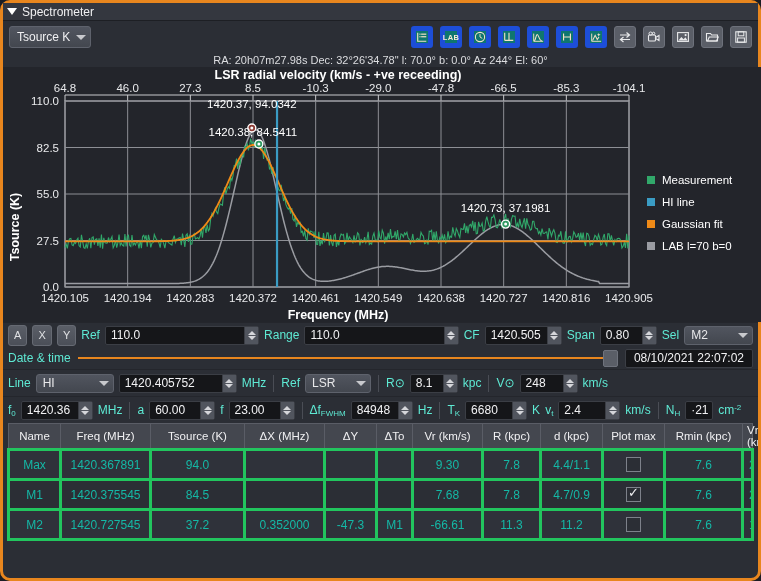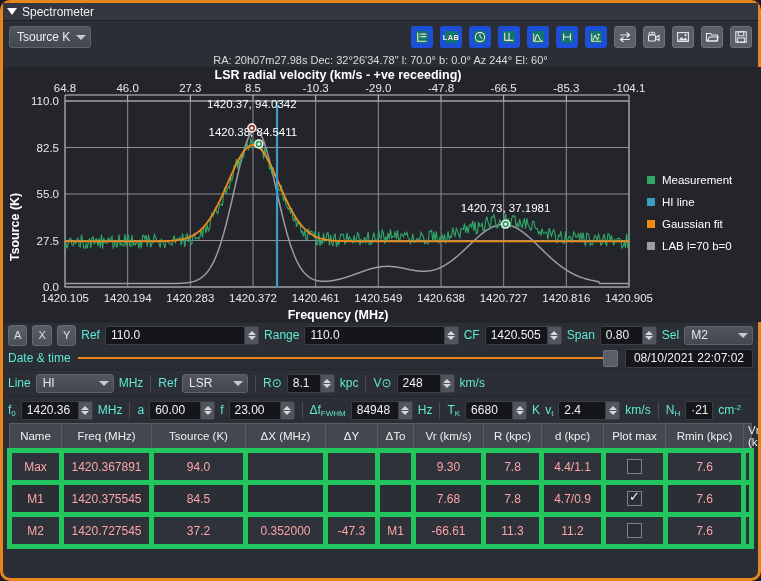--- a/index.html
+++ b/index.html
@@ -106,21 +106,21 @@
   .sub{font-size:8px;vertical-align:-2px;}
   .sup{font-size:8px;vertical-align:4px;}
   
   .tablewrap{flex:1;padding:0 4px 4px 4px;overflow:hidden;text-align:center;}
   table{border-collapse:collapse;width:100%;font-size:12px;table-layout:fixed;}
   th{
     background:#44474f;color:#f0f0f2;font-weight:normal;height:20px;
     border:1px solid #5a5d66;font-size:11.5px;padding:0 4px;
   }
   td{
-    background:#2f323a;color:#fca5a5;height:27px;border:5px solid #22c55e;
+    background:#2f323a;color:#14b8a6;height:27px;border:3px solid #22c55e;
     padding:0 5px;font-size:12px;white-space:nowrap;overflow:hidden;
   }
   tr:nth-child(even) td{background:#2b2e35;}
   .chk{
     width:13px;height:13px;border:1px solid #7d818a;background:#2b2e35;display:inline-block;
     position:relative;vertical-align:middle;
   }
   .chk.on:after{
     content:"✓";position:absolute;left:1px;top:-3px;font-size:13px;color:#f0f0f2;
   }
@@ -370,20 +370,27 @@
       <span class="knob"></span>
     </div>
     <div class="datefield">08/10/2021 22:07:02</div>
   </div>
 
   <div class="linerow">
     <span class="lbl">Line</span>
     <div class="sel-combo" style="width:78px">
       <span class="cap">HI</span>
       <span class="caret"></span>
+    </div>
+    <div class="field" style="width:118px">
+      <span class="v">1420.405752</span>
+      <span class="spin">
+          <i class="u"></i>
+          <i class="d"></i>
+        </span>
     </div>
     <span class="lbl">MHz</span>
     <span class="vsep"></span>
     <span class="lbl">Ref</span>
     <div class="sel-combo" style="width:66px">
       <span class="cap">LSR</span>
       <span class="caret"></span>
     </div>
     <span class="vsep"></span>
     <span class="lbl"><span>R</span><span>⊙</span></span>

